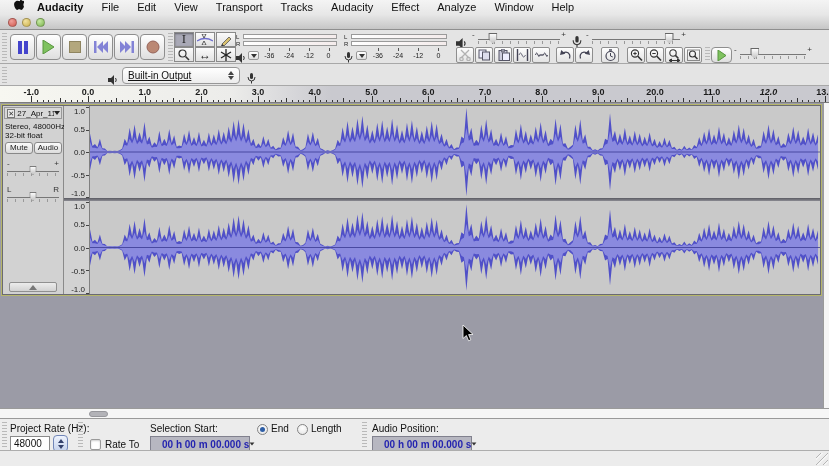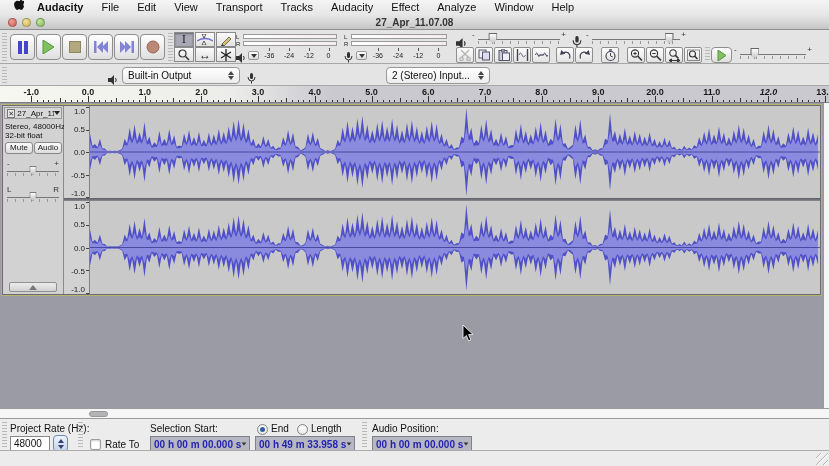--- a/index.html
+++ b/index.html
@@ -124,21 +124,21 @@
     border:1px solid #8a8a8a; font-size:10px; line-height:13px; padding-left:3px; }
   .stepper { position:absolute; left:53px; top:16px; width:15px; height:17px; border:1px solid #7186b8;
     border-radius:4px; background:linear-gradient(#eef3fd,#c5d2ec); display:flex; flex-direction:column;
     align-items:center; justify-content:center; gap:2px; }
   .stepper i { width:0; height:0; border-left:3px solid transparent; border-right:3px solid transparent; }
   .stepper i.up { border-bottom:4px solid #33406b; }
   .stepper i.down { border-top:4px solid #33406b; }
   .checkbox { position:absolute; left:90px; top:20px; width:11px; height:11px; background:#fff;
     border:1px solid #9a9a9a; border-radius:2px; box-shadow:inset 0 1px 2px rgba(0,0,0,.2); }
   .timefield { position:absolute; top:17px; width:100px; height:16px; background:#b7b7c1;
-    border:1px solid #81818e; display:flex; align-items:center; padding:0 3px;
+    border:1px solid #81818e; display:flex; align-items:center; padding:0 11px;
     font-weight:bold; font-size:10px; color:#2424b0; white-space:nowrap; }
   .timefield .caret { margin-left:auto; transform:scale(.8); }
   .radio { position:absolute; top:5px; width:11px; height:11px; border:1px solid #848484; border-radius:50%;
     background:radial-gradient(circle at 50% 35%, #ffffff, #e2e2e2); }
   .radio .dot { position:absolute; left:2px; top:2px; width:5px; height:5px; border-radius:50%; background:#2e5ea6; display:none; }
   .radio.sel .dot { display:block; }
 
   #statusbar { position:absolute; left:0; top:450px; width:829px; height:16px;
     background:#ececec; border-top:1px solid #adadad; }
   #resizegrip { position:absolute; right:1px; bottom:1px; width:12px; height:12px;
@@ -171,21 +171,20 @@
         <span class="menu-item">Help</span>
       </span>
   </div>
 
   <div id="titlebar">
     <span class="tlights">
       <span class="tl red"></span>
       <span class="tl yellow"></span>
       <span class="tl green"></span>
     </span>
-    <span id="window-title">27_Apr_11.07.08</span>
   </div>
 
   <div id="tooldock">
     <div class="grip" style="left:2px; top:3px; height:28px;"></div>
 
     <div class="tbtn" style="left:10px; top:4px; width:25px; height:26px;">
       <svg width="12" height="13" viewBox="0 0 12 13">
           <rect x="1" y="0" width="4" height="13" fill="#4444cc"></rect>
           <rect x="7" y="0" width="4" height="13" fill="#4444cc"></rect>
         </svg>
@@ -450,41 +449,34 @@
   </div>
 
   <div id="devicebar">
     <div class="grip" style="left:2px; top:3px; height:17px;"></div>
     <span class="micon" style="left:108px; top:7px; position:absolute;">
       <svg width="10" height="10" viewBox="0 0 10 10">
           <polygon points="0,3 3,3 6,0 6,10 3,7 0,7" fill="#333"></polygon>
           <path d="M7.5,3 Q9,5 7.5,7" stroke="#333" fill="none" stroke-width="1"></path>
         </svg>
     </span>
-    <div class="combo" style="left:122px; width:118px;">
+    <div class="combo" style="left:122px; width:118px;text-decoration:underline;">
       <span>Built-in Output</span>
       <span class="arrows">
           <i class="up"></i>
           <i class="down"></i>
         </span>
     </div>
     <span class="micon" style="left:247px; top:6px; position:absolute;">
       <svg width="9" height="11" viewBox="0 0 9 11">
           <rect x="3" y="0" width="3" height="6" rx="1.5" fill="#333"></rect>
           <path d="M1,4 Q1,8 4.5,8 Q8,8 8,4" stroke="#333" fill="none" stroke-width="1"></path>
           <line x1="4.5" y1="8" x2="4.5" y2="10.5" stroke="#333" stroke-width="1"></line>
         </svg>
     </span>
-    <div class="combo" style="left:386px; width:104px;">
-      <span>2 (Stereo) Input...</span>
-      <span class="arrows">
-          <i class="up"></i>
-          <i class="down"></i>
-        </span>
-    </div>
   </div>
 
   <div id="timeline">
       <div class="rtick" style="left: 31.3px; top: 10px; height: 6px;"></div>
       <div class="rlabel" style="left: 31.3px;">-1.0</div>
       <div class="rtick" style="left: 36.97px; top: 14px; height: 2px;"></div>
       <div class="rtick" style="left: 42.64px; top: 14px; height: 2px;"></div>
       <div class="rtick" style="left: 48.31px; top: 14px; height: 2px;"></div>
       <div class="rtick" style="left: 53.98px; top: 14px; height: 2px;"></div>
       <div class="rtick" style="left: 59.65px; top: 12px; height: 4px;"></div>
@@ -733,24 +725,20 @@
     <div class="timefield" style="left:150px;">
       <span>00 h 00 m 00.000 s</span>
       <span class="caret"></span>
     </div>
     <div class="radio sel" id="radio-end" style="left:257px;">
         <span class="dot"></span>
       </div>
     <span class="sl" style="left:271px;">End</span>
     <div class="radio" id="radio-length" style="left:297px;"></div>
     <span class="sl" style="left:311px;">Length</span>
-    <div class="timefield" style="left:255px;">
-      <span>00 h 49 m 33.958 s</span>
-      <span class="caret"></span>
-    </div>
     <div class="grip" style="left:362px; top:3px; height:26px;"></div>
     <span class="sl" style="left:372px;">Audio Position:</span>
     <div class="timefield" style="left:372px;">
       <span>00 h 00 m 00.000 s</span>
       <span class="caret"></span>
     </div>
   </div>
 
   <div id="statusbar">
     <div id="resizegrip"></div>

